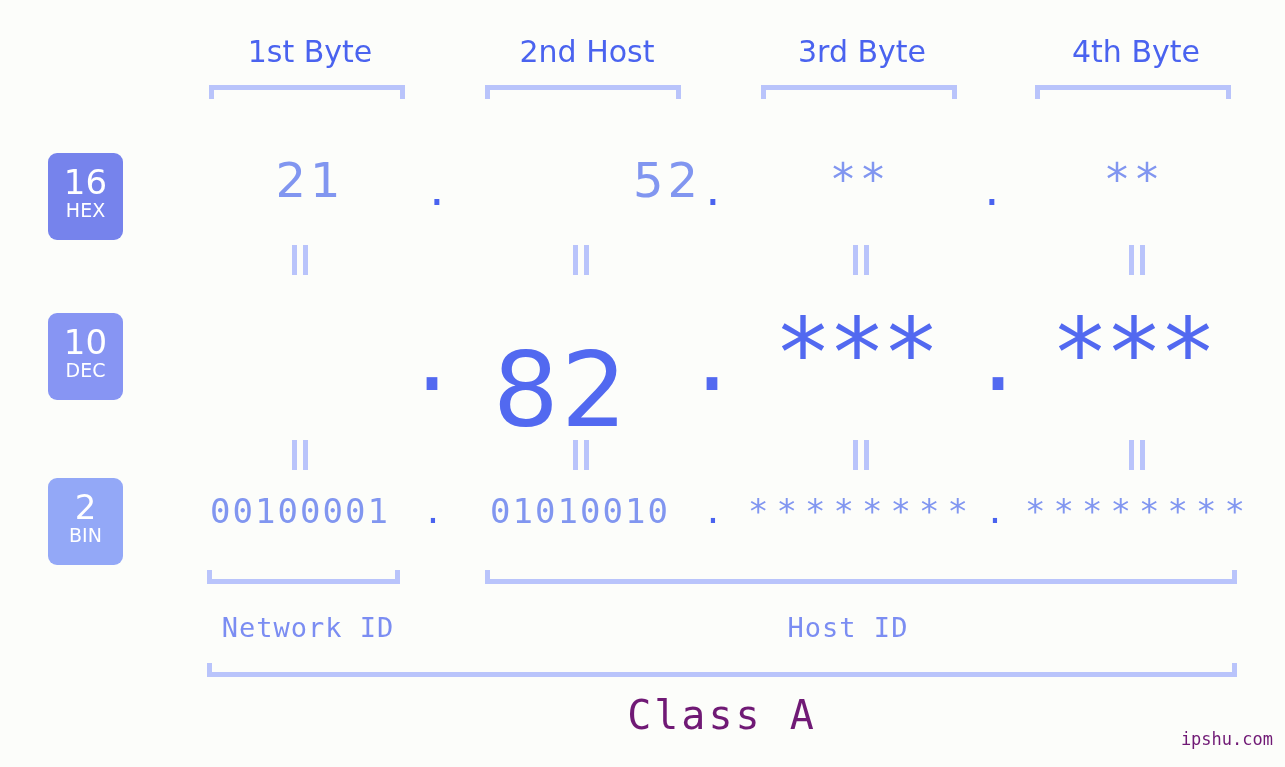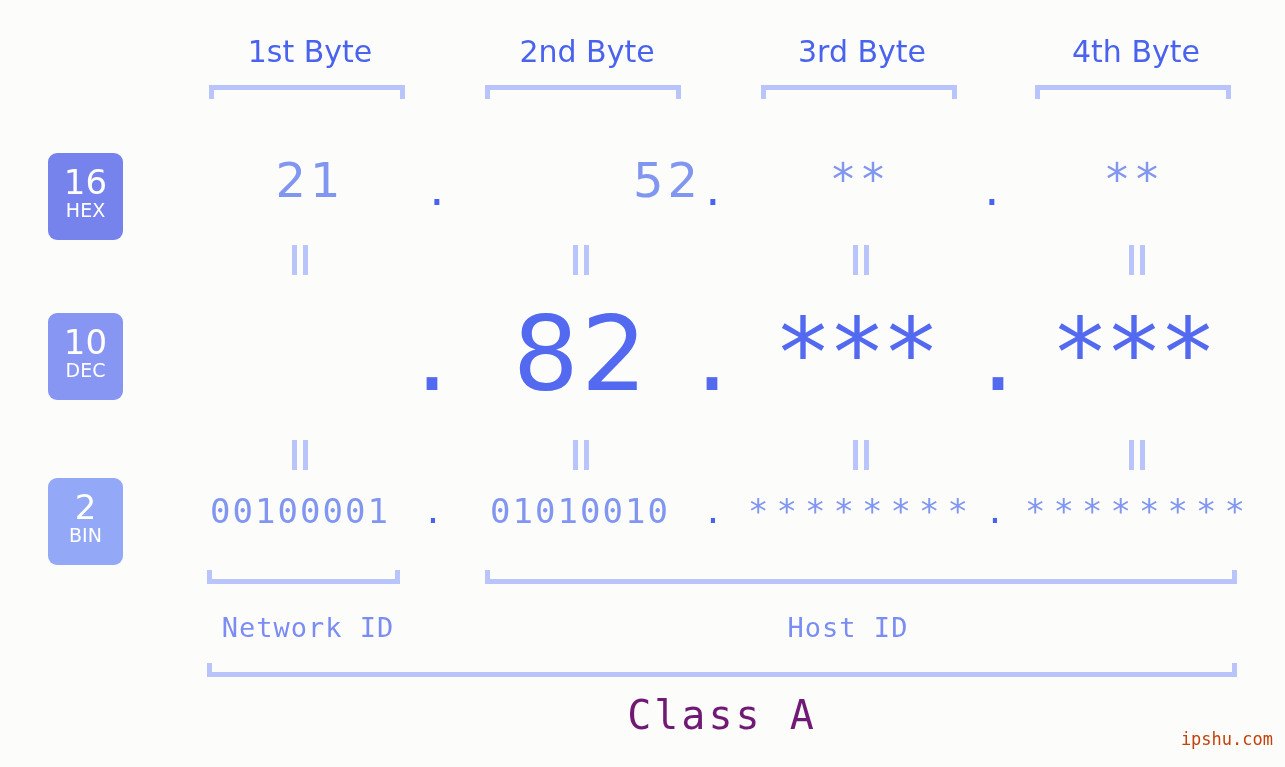--- a/index.html
+++ b/index.html
@@ -184,33 +184,33 @@
     white-space: nowrap;
     letter-spacing: 3px;
   }
 
   
   #watermark {
     position: absolute;
     right: 12px;
     bottom: 18px;
     font-size: 17px;
-    color: #c2410c;
+    color: #701a75;
     font-family: "DejaVu Sans Mono", monospace;
     letter-spacing: 0px;
   }
 </style>
 </head>
 <body>
 
 <div id="stage">
 
   <div>
     <div class="byte-label" style="left:195px; width:230px;">1st Byte</div>
-    <div class="byte-label" style="left:472px; width:230px;">2nd Byte</div>
+    <div class="byte-label" style="left:472px; width:230px;">2nd Host</div>
     <div class="byte-label" style="left:747px; width:230px;">3rd Byte</div>
     <div class="byte-label" style="left:1021px; width:230px;">4th Byte</div>
   </div>
 
   <div>
     <div class="bracket-down" style="left:209px; top:85px; width:196px;"></div>
     <div class="bracket-down" style="left:485px; top:85px; width:196px;"></div>
     <div class="bracket-down" style="left:761px; top:85px; width:196px;"></div>
     <div class="bracket-down" style="left:1035px; top:85px; width:196px;"></div>
   </div>
@@ -252,21 +252,21 @@
         <i class="b"></i>
       </div>
     <div class="eq" style="left:1126px; top:245px;">
         <i class="a"></i>
         <i class="b"></i>
       </div>
   </div>
 
   <div class="row" id="row-dec">
     <div class="dot" style="left:412px;">.</div>
-    <div class="cell" style="left:466px; width:230px;">82</div>
+    <div class="cell" style="left:446px; width:230px;margin-top:36px;">82</div>
     <div class="dot" style="left:692px;">.</div>
     <div class="cell stars" style="left:745px; width:230px;">***</div>
     <div class="dot" style="left:978px;">.</div>
     <div class="cell stars" style="left:1022px; width:230px;">***</div>
   </div>
 
   <div>
     <div class="eq" style="left:289px; top:440px;">
         <i class="a"></i>
         <i class="b"></i>

